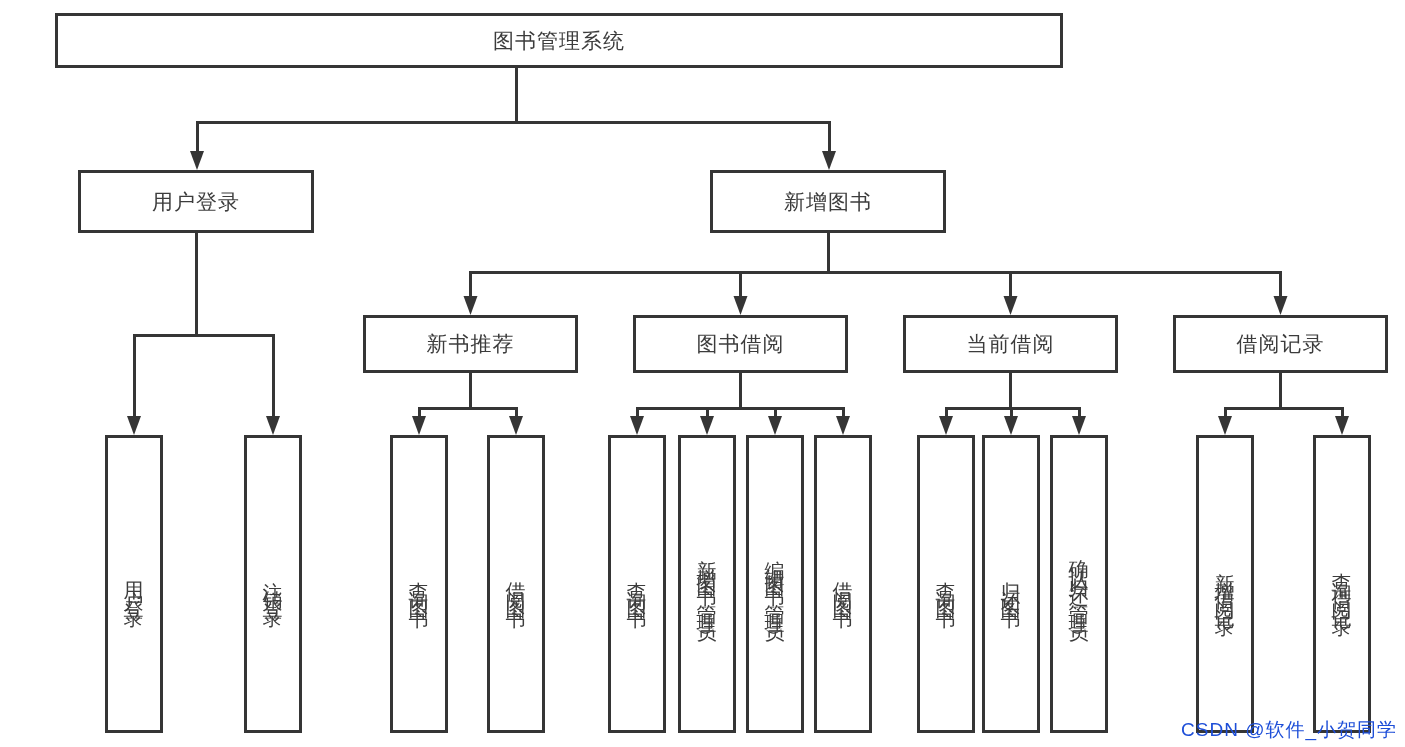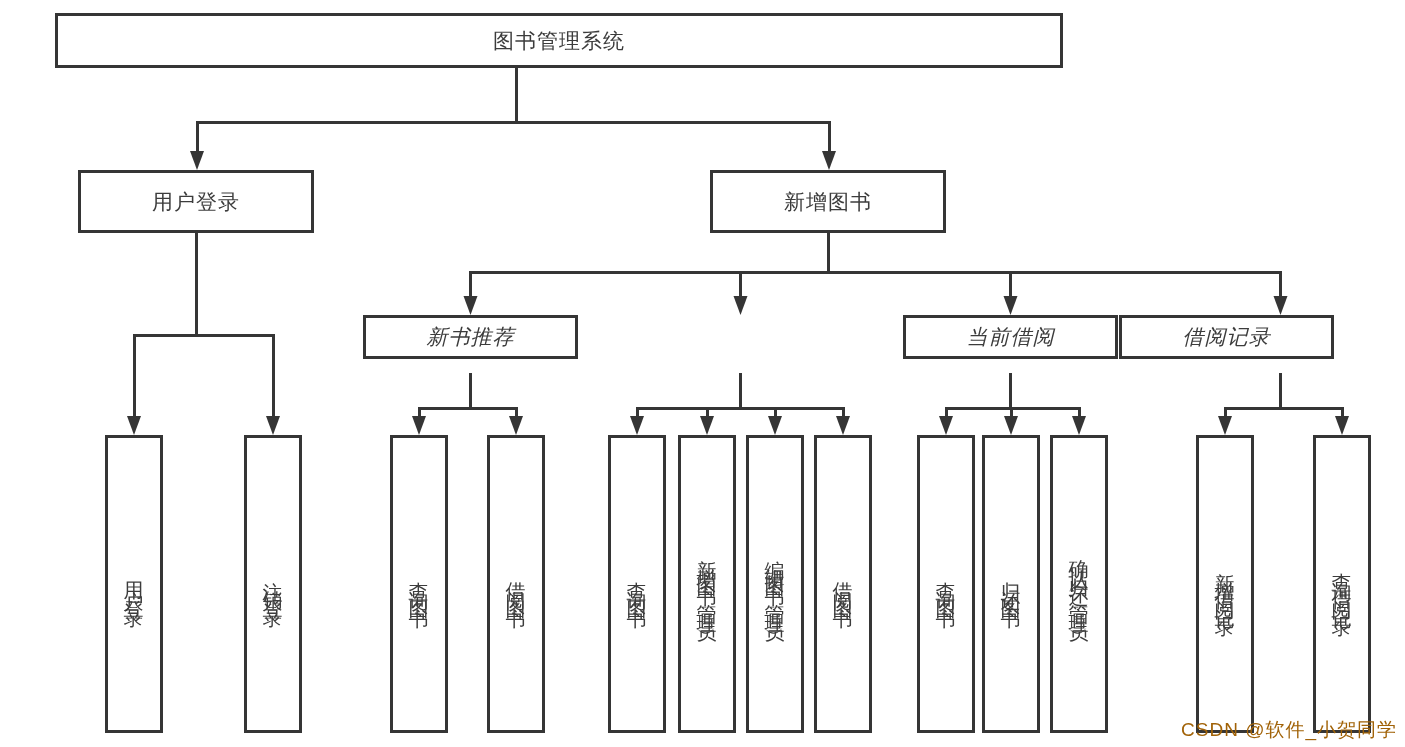--- a/index.html
+++ b/index.html
@@ -20,35 +20,35 @@
     border:3px solid #353535;
     background:#ffffff;
     display:flex;
     align-items:center;
     justify-content:center;
     color:#3c3c3c;
     z-index:2;
   }
   .hbox { font-size:21px; letter-spacing:1px; }
   .hbox.lvl2 { width:236px; height:63px; top:170px; }
-  .hbox.lvl3 { width:215px; height:44px; top:315px;font-style:italic; }
+  .hbox.lvl3 { width:215px; height:58px; top:315px; }
   .vbox { top:435px; width:58px; height:298px; }
   .vbox span {
     writing-mode:vertical-rl;
     text-orientation:mixed;
     font-size:20px;
     letter-spacing:9px;
     line-height:1;
     white-space:nowrap;
   }
   .watermark {
     position:absolute;
     right:8px; bottom:4px;
     font-size:19px;
-    color:#a16207;
+    color:#1d4ed8;
     letter-spacing:1px;
     z-index:5;
   }
 </style>
 </head>
 <body>
 
 <div class="canvas">
 
   <svg class="connectors" width="1405" height="747" viewBox="0 0 1405 747">
@@ -127,24 +127,27 @@
   <div class="box hbox lvl2" style="left:78px;">
     <span>用户登录</span>
   </div>
   <div class="box hbox lvl2" style="left:710px;">
     <span>新增图书</span>
   </div>
 
   <div class="box hbox lvl3" style="left:363px;">
     <span>新书推荐</span>
   </div>
+  <div class="box hbox lvl3" style="left:633px;">
+    <span>图书借阅</span>
+  </div>
   <div class="box hbox lvl3" style="left:903px;text-align:right;">
     <span>当前借阅</span>
   </div>
-  <div class="box hbox lvl3" style="left:1119px;">
+  <div class="box hbox lvl3" style="left:1173px;">
     <span>借阅记录</span>
   </div>
 
   <div class="box vbox" style="left:105px;">
     <span>用户登录</span>
   </div>
   <div class="box vbox" style="left:244px;">
     <span>注销登录</span>
   </div>
 

